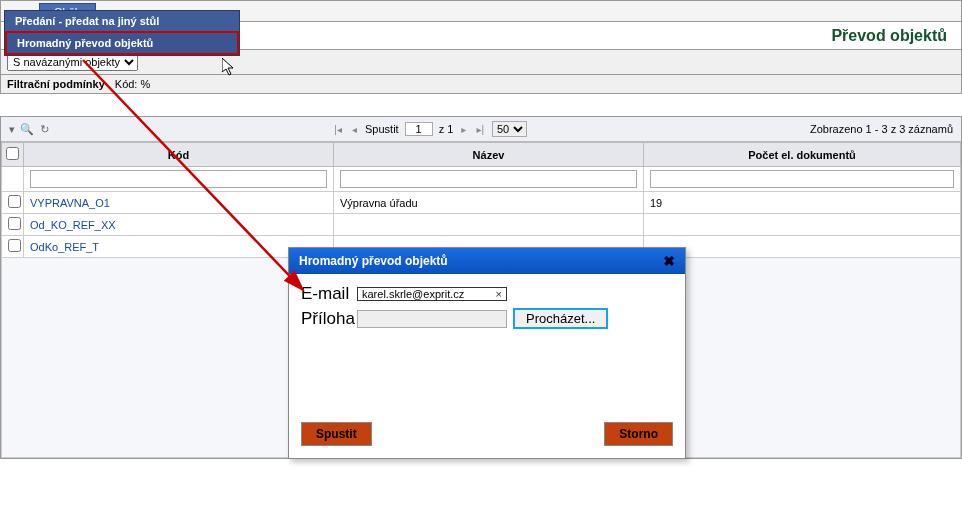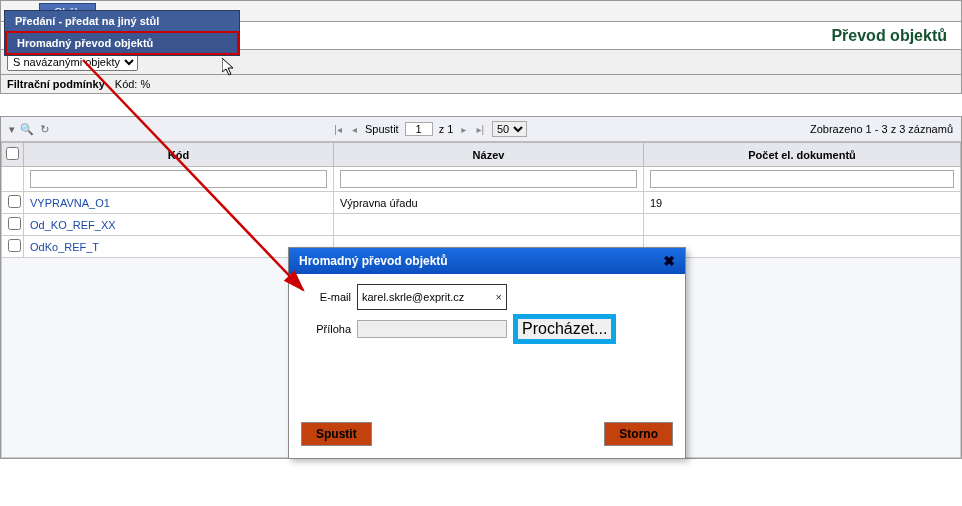--- a/index.html
+++ b/index.html
@@ -163,42 +163,42 @@
       justify-content: space-between;
       align-items: center;
       font-size: 12px;
     }
     .dialog-close { cursor: pointer; font-weight: bold; color: #002; font-size: 14px; }
     .dialog-body {
       padding: 10px 12px 6px 12px;
       min-height: 140px;
     }
     .form-row { display: flex; align-items: center; margin-bottom: 4px; gap: 6px; }
-    .form-label { width: 50px; font-size: 11px; text-align: right; }
+    .form-label { width: 50px; font-size: 17px; }
     .email-input {
       border: 1px solid #333;
-      padding: 6px 4px;
+      padding: 0 4px;
       font-size: 11px;
       width: 150px;
       display: flex;
       justify-content: space-between;
       align-items: center;
     }
     .email-clear { cursor: pointer; color: #333; padding-left: 6px; }
     .file-box {
       border: 1px solid #aaa;
       background: #eee;
       width: 150px;
       height: 18px;
     }
     .browse-btn {
-      border: 5px solid #0ea5e9;
+      border: 2px solid #0ea5e9;
       background: #f0f0f0;
-      padding: 1px 4px;
-      font-size: 16px;
+      padding: 1px 11px;
+      font-size: 13px;
       cursor: pointer;
     }
     .dialog-footer {
       display: flex;
       justify-content: space-between;
       padding: 8px 12px 12px 12px;
     }
     .dlg-btn {
       border: 1px solid #888;
       background: #c2410c;

